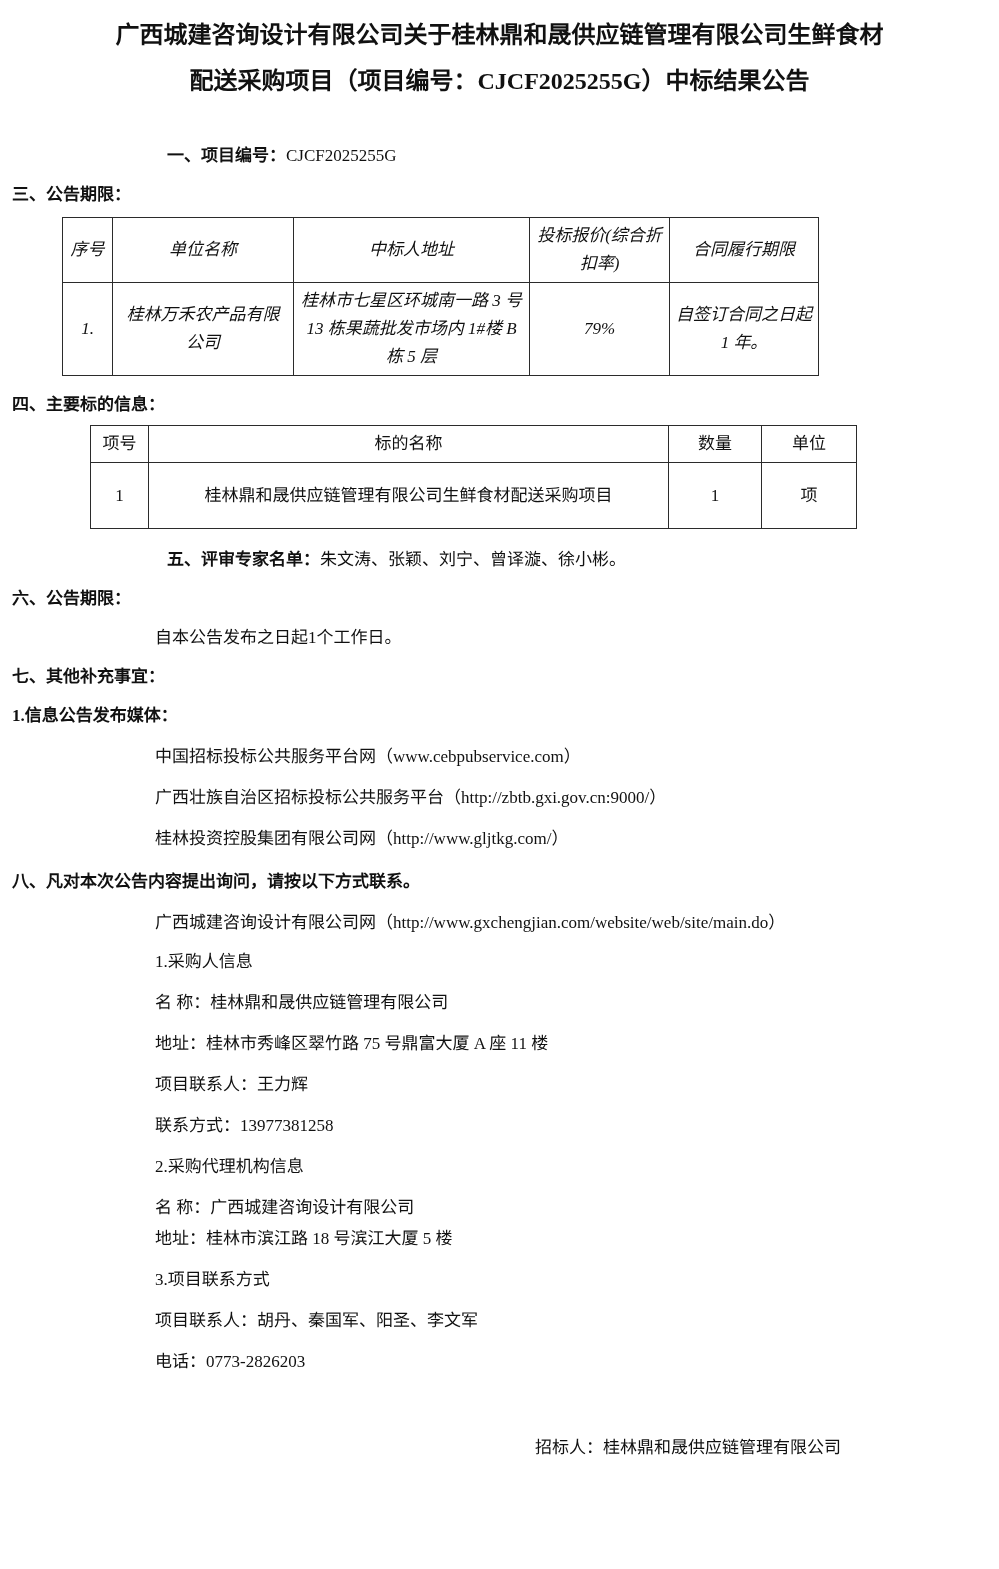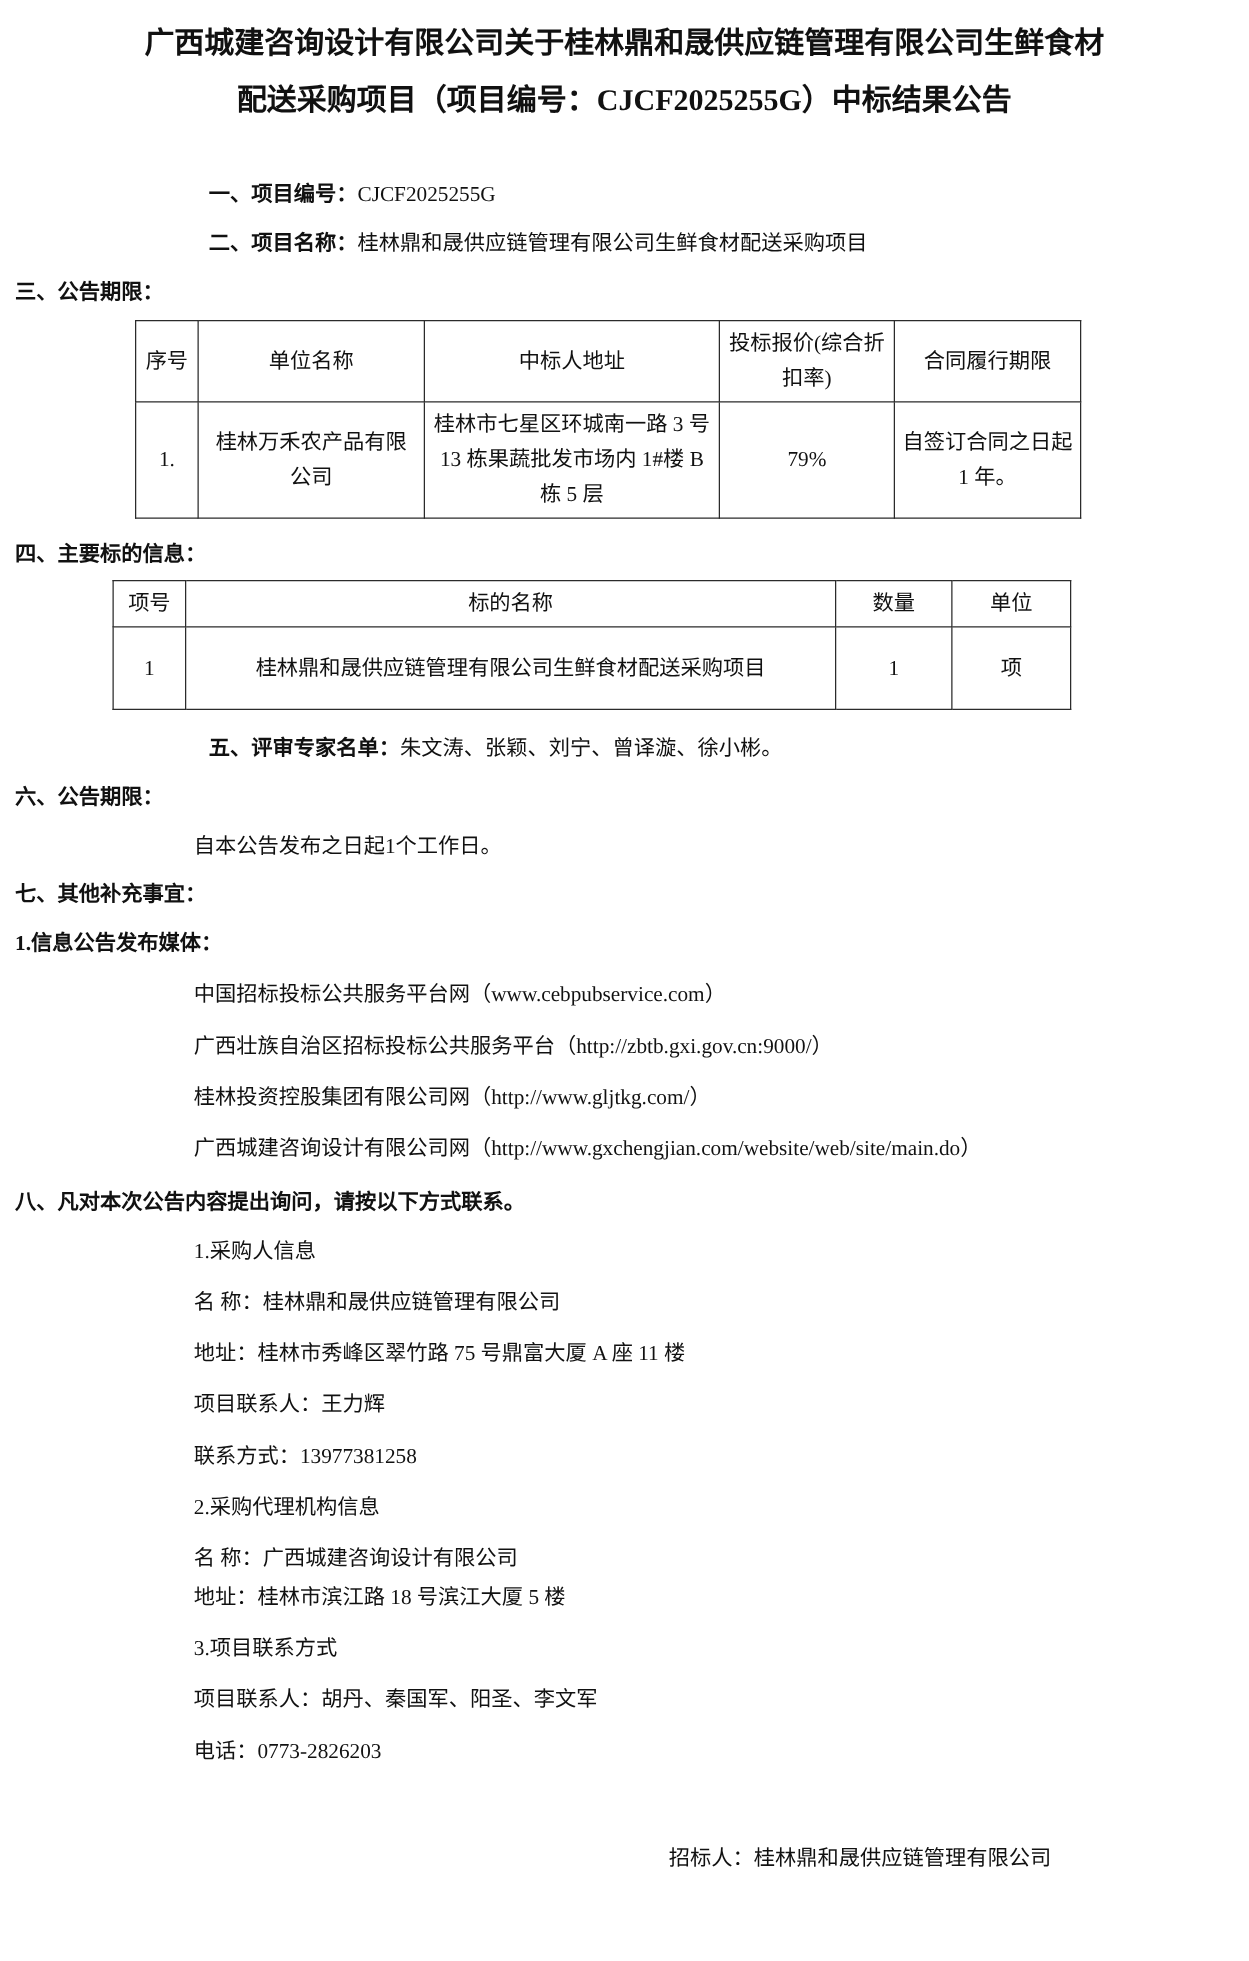--- a/index.html
+++ b/index.html
@@ -43,22 +43,23 @@
   th, td {
     border: 1px solid #2b2b2b;
     text-align: center;
     vertical-align: middle;
     font-weight: normal;
     padding: 4px 6px;
     box-sizing: border-box;
     word-break: break-all;
   }
   .tbl-award {
-    margin: 10px 0 0 108px;
+    margin: 10px 0 0 62px;
     width: 756px;
+    font-style: italic;
   }
   .tbl-award th { height: 60px; }
   .tbl-award td { height: 88px; }
   .tbl-subject {
     margin: 8px 0 0 90px;
     width: 766px;
   }
   .tbl-subject th { height: 32px; }
   .tbl-subject td { height: 66px; }
   .footer-block {
@@ -73,21 +74,20 @@
 
 <div class="page">
 
   <div class="doc-title">
     <div>广西城建咨询设计有限公司关于桂林鼎和晟供应链管理有限公司生鲜食材</div>
     <div>配送采购项目（项目编号：CJCF2025255G）中标结果公告</div>
   </div>
 
   <p class="line mt-lg"><span class="bold">一、项目编号：</span><span>CJCF2025255G</span></p>
 
-  <p class="line mt"><span class="bold">二、项目名称：</span><span>桂林鼎和晟供应链管理有限公司生鲜食材配送采购项目</span></p>
 
   <p class="line mt bold">三、公告期限：</p>
 
   <table class="tbl-award">
     <colgroup>
       <col style="width:50px">
         <col style="width:181px">
         <col style="width:236px">
         <col style="width:140px">
         <col style="width:149px">
@@ -145,23 +145,23 @@
 
   <p class="line mt">自本公告发布之日起1个工作日。</p>
 
   <p class="line mt bold">七、其他补充事宜：</p>
 
   <p class="line mt bold">1.信息公告发布媒体：</p>
 
   <p class="line mt-md">中国招标投标公共服务平台网（www.cebpubservice.com）</p>
   <p class="line mt-md">广西壮族自治区招标投标公共服务平台（http://zbtb.gxi.gov.cn:9000/）</p>
   <p class="line mt-md">桂林投资控股集团有限公司网（http://www.gljtkg.com/）</p>
+  <p class="line mt-p bold">八、凡对本次公告内容提出询问，请按以下方式联系。</p>
+
   <p class="line mt-md">广西城建咨询设计有限公司网（http://www.gxchengjian.com/website/web/site/main.do）</p>
-
-  <p class="line mt-p bold">八、凡对本次公告内容提出询问，请按以下方式联系。</p>
 
   <p class="line mt">1.采购人信息</p>
   <p class="line mt-md">名 称：桂林鼎和晟供应链管理有限公司</p>
   <p class="line mt-md">地址：桂林市秀峰区翠竹路 75 号鼎富大厦 A 座 11 楼</p>
   <p class="line mt-md">项目联系人：王力辉</p>
   <p class="line mt-md">联系方式：13977381258</p>
 
   <p class="line mt-md">2.采购代理机构信息</p>
   <p class="line mt-md">名 称：广西城建咨询设计有限公司</p>
   <p class="line mt-sm">地址：桂林市滨江路 18 号滨江大厦 5 楼</p>

